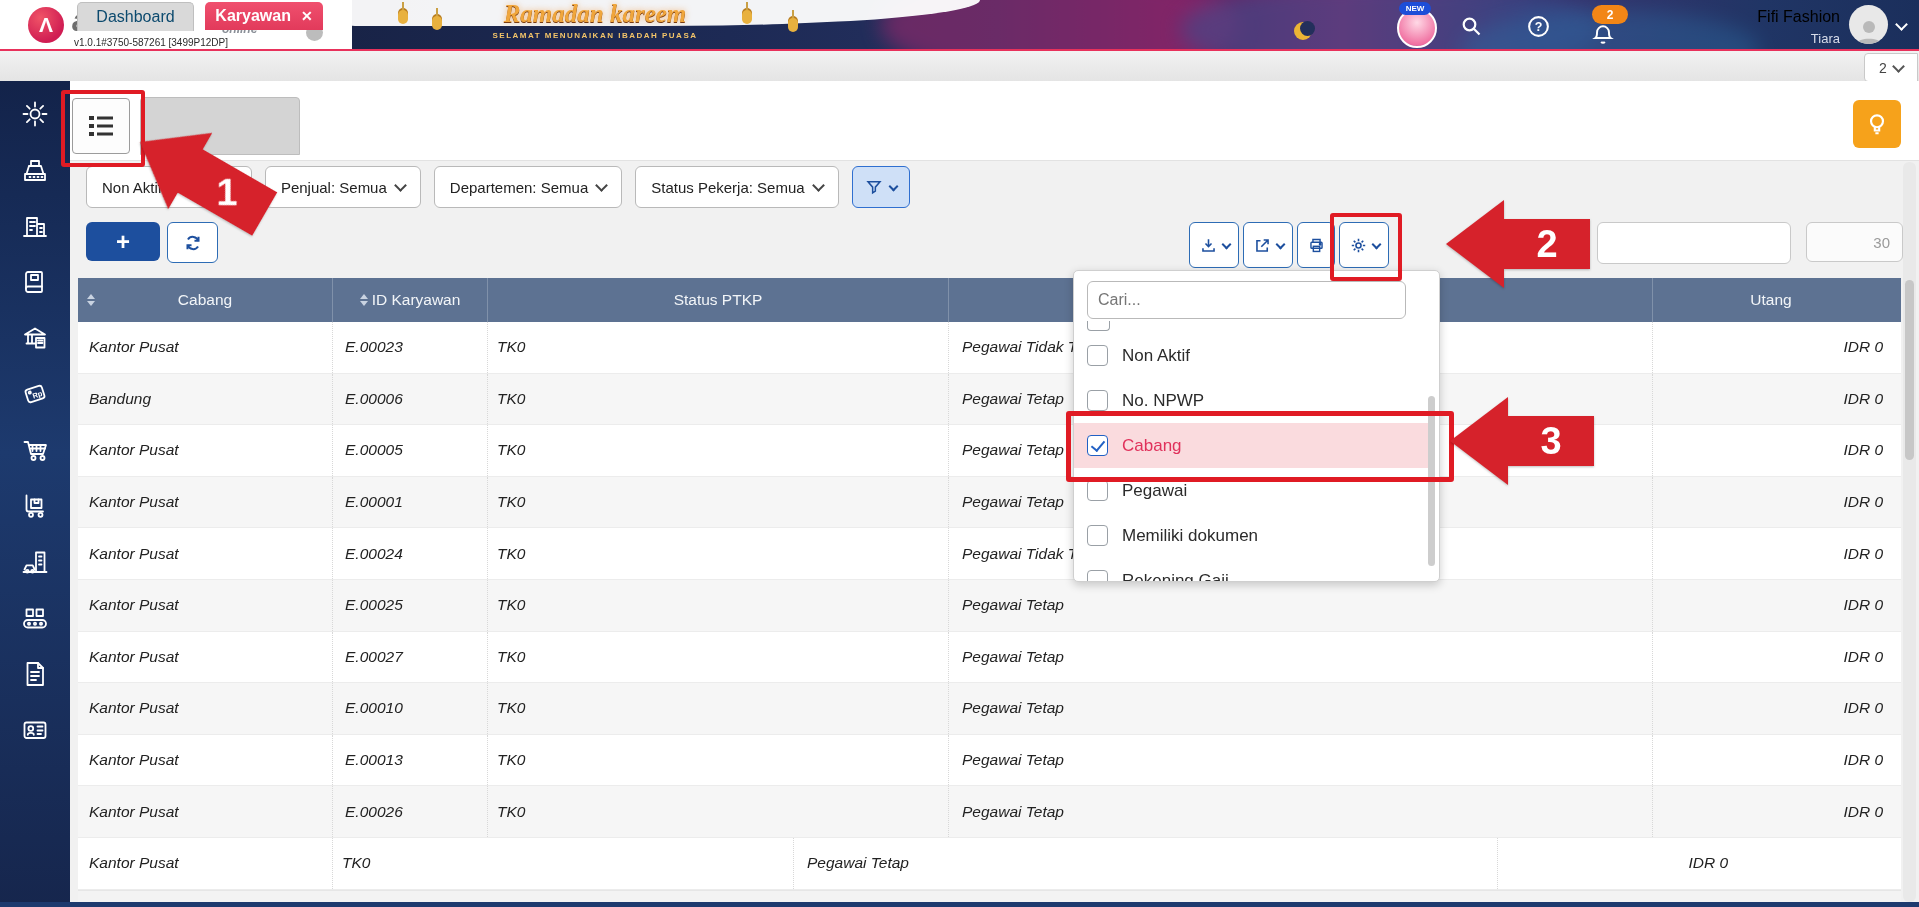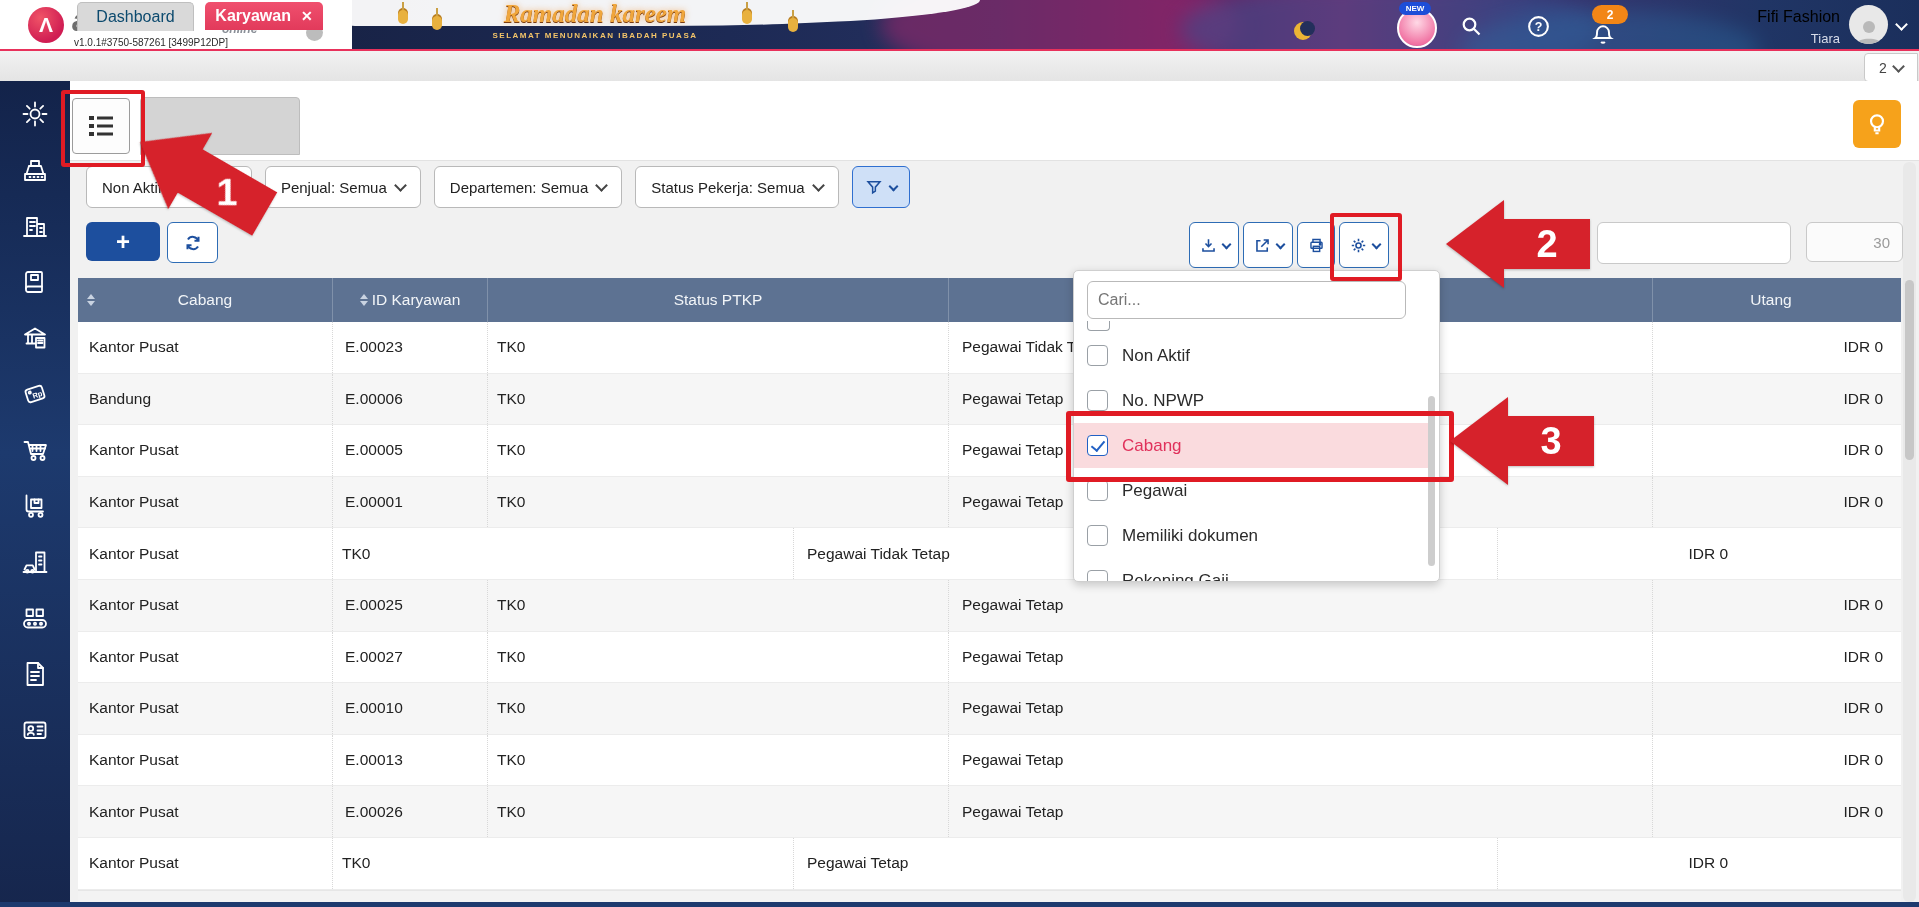--- a/index.html
+++ b/index.html
@@ -57,21 +57,21 @@
   .refresh-btn{left:167px;top:222px;width:49px;height:39px;background:#fff;border:1px solid #2d6cb5;border-radius:6px;display:flex;align-items:center;justify-content:center;}
   .tool-btn{position:absolute;top:222px;height:44px;background:#fff;border:1px solid #2d6cb5;border-radius:6px;display:flex;align-items:center;justify-content:center;gap:5px;color:#1d4f9e;}
   .tool-btn .chev{color:#1d4f9e;width:5px;height:5px;margin-top:-2px;}
   .search-box{left:1597px;top:222px;width:192px;height:40px;background:#fff;border:1px solid #c9c9c9;border-radius:6px;display:flex;align-items:center;}
   .search-box input{flex:1;border:none;outline:none;font-size:15px;padding:0 10px;background:transparent;font-family:inherit;}
   .count-box{left:1806px;top:222px;width:97px;height:40px;background:#fbfbfb;border:1px solid #c9c9c9;border-radius:6px;display:flex;align-items:center;justify-content:flex-end;padding-right:12px;box-sizing:border-box;color:#9a9a9a;font-size:15px;}
   
   .thead{left:78px;top:278px;width:1823px;height:44px;background:#5d7292;display:flex;color:#f2f5f8;font-size:15.5px;}
   .th{display:flex;align-items:center;justify-content:center;border-right:1px solid rgba(255,255,255,.22);box-sizing:border-box;position:relative;gap:4px;}
   .tbody{left:78px;top:322px;width:1823px;}
-  .trow{display:flex;height:51.6px;border-bottom:1px solid #ececec;box-sizing:border-box;}
+  .trow{display:flex;height:51.6px;border-bottom:1px solid #ececec;box-sizing:border-box;font-style:italic;}
   .trow.even{background:#fff;}
   .trow.odd{background:#f6f6f6;}
   .tcell{display:flex;align-items:center;font-size:15.5px;color:#222;border-right:1px dotted #d8d8d8;box-sizing:border-box;white-space:nowrap;overflow:hidden;}
   .c0{width:255px;padding-left:11px;}
   .c1{width:155px;padding-left:12px;}
   .c2{width:461px;padding-left:9px;}
   .c3{width:704px;padding-left:13px;}
   .c4{width:248px;justify-content:flex-end;padding-right:18px;border-right:none;}
   .partial-row{left:78px;top:890px;width:1823px;height:12px;background:#f3f3f3;border-top:1px solid #e6e6e6;}
   .vscroll{left:1903px;top:162px;width:13px;height:740px;background:#e9e9e9;border-radius:6px;}
@@ -389,20 +389,21 @@
       </div>
       <div class="trow odd">
         <div class="tcell c0">Kantor Pusat</div>
         <div class="tcell c1">E.00001</div>
         <div class="tcell c2">TK0</div>
         <div class="tcell c3">Pegawai Tetap</div>
         <div class="tcell c4">IDR 0</div>
       </div>
       <div class="trow even">
         <div class="tcell c0">Kantor Pusat</div>
+        <div class="tcell c1">E.00024</div>
         <div class="tcell c2">TK0</div>
         <div class="tcell c3">Pegawai Tidak Tetap</div>
         <div class="tcell c4">IDR 0</div>
       </div>
       <div class="trow odd">
         <div class="tcell c0">Kantor Pusat</div>
         <div class="tcell c1">E.00025</div>
         <div class="tcell c2">TK0</div>
         <div class="tcell c3">Pegawai Tetap</div>
         <div class="tcell c4">IDR 0</div>

